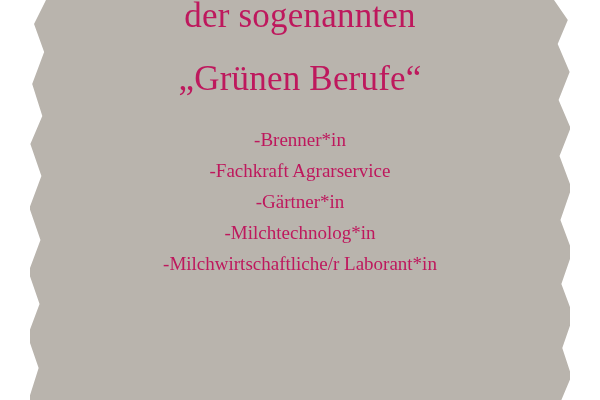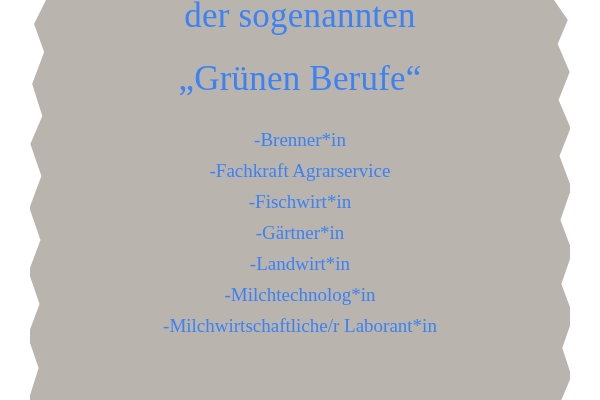--- a/index.html
+++ b/index.html
@@ -62,21 +62,21 @@
     );
   }
 
   .content {
     position: absolute;
     left: 46px;
     top: 0;
     width: 508px;
     height: 400px;
     text-align: center;
-    color: #3b82f6;
+    color: #be185d;
   }
 
   .headline {
     font-size: 35px;
     line-height: 43px;
     letter-spacing: 0.2px;
     padding-top: 0;
   }
   .headline .line1 {
     display: block;
@@ -111,21 +111,19 @@
   <div class="content">
 
     <div class="headline">
       <span class="line1">der sogenannten</span>
       <span class="line2">„Grünen Berufe“</span>
     </div>
 
     <ul class="list">
       <li>-Brenner*in</li>
       <li>-Fachkraft Agrarservice</li>
-      <li>-Fischwirt*in</li>
       <li>-Gärtner*in</li>
-      <li>-Landwirt*in</li>
       <li>-Milchtechnolog*in</li>
       <li>-Milchwirtschaftliche/r Laborant*in</li>
     </ul>
 
   </div>
 </div>
 
 </body></html>

